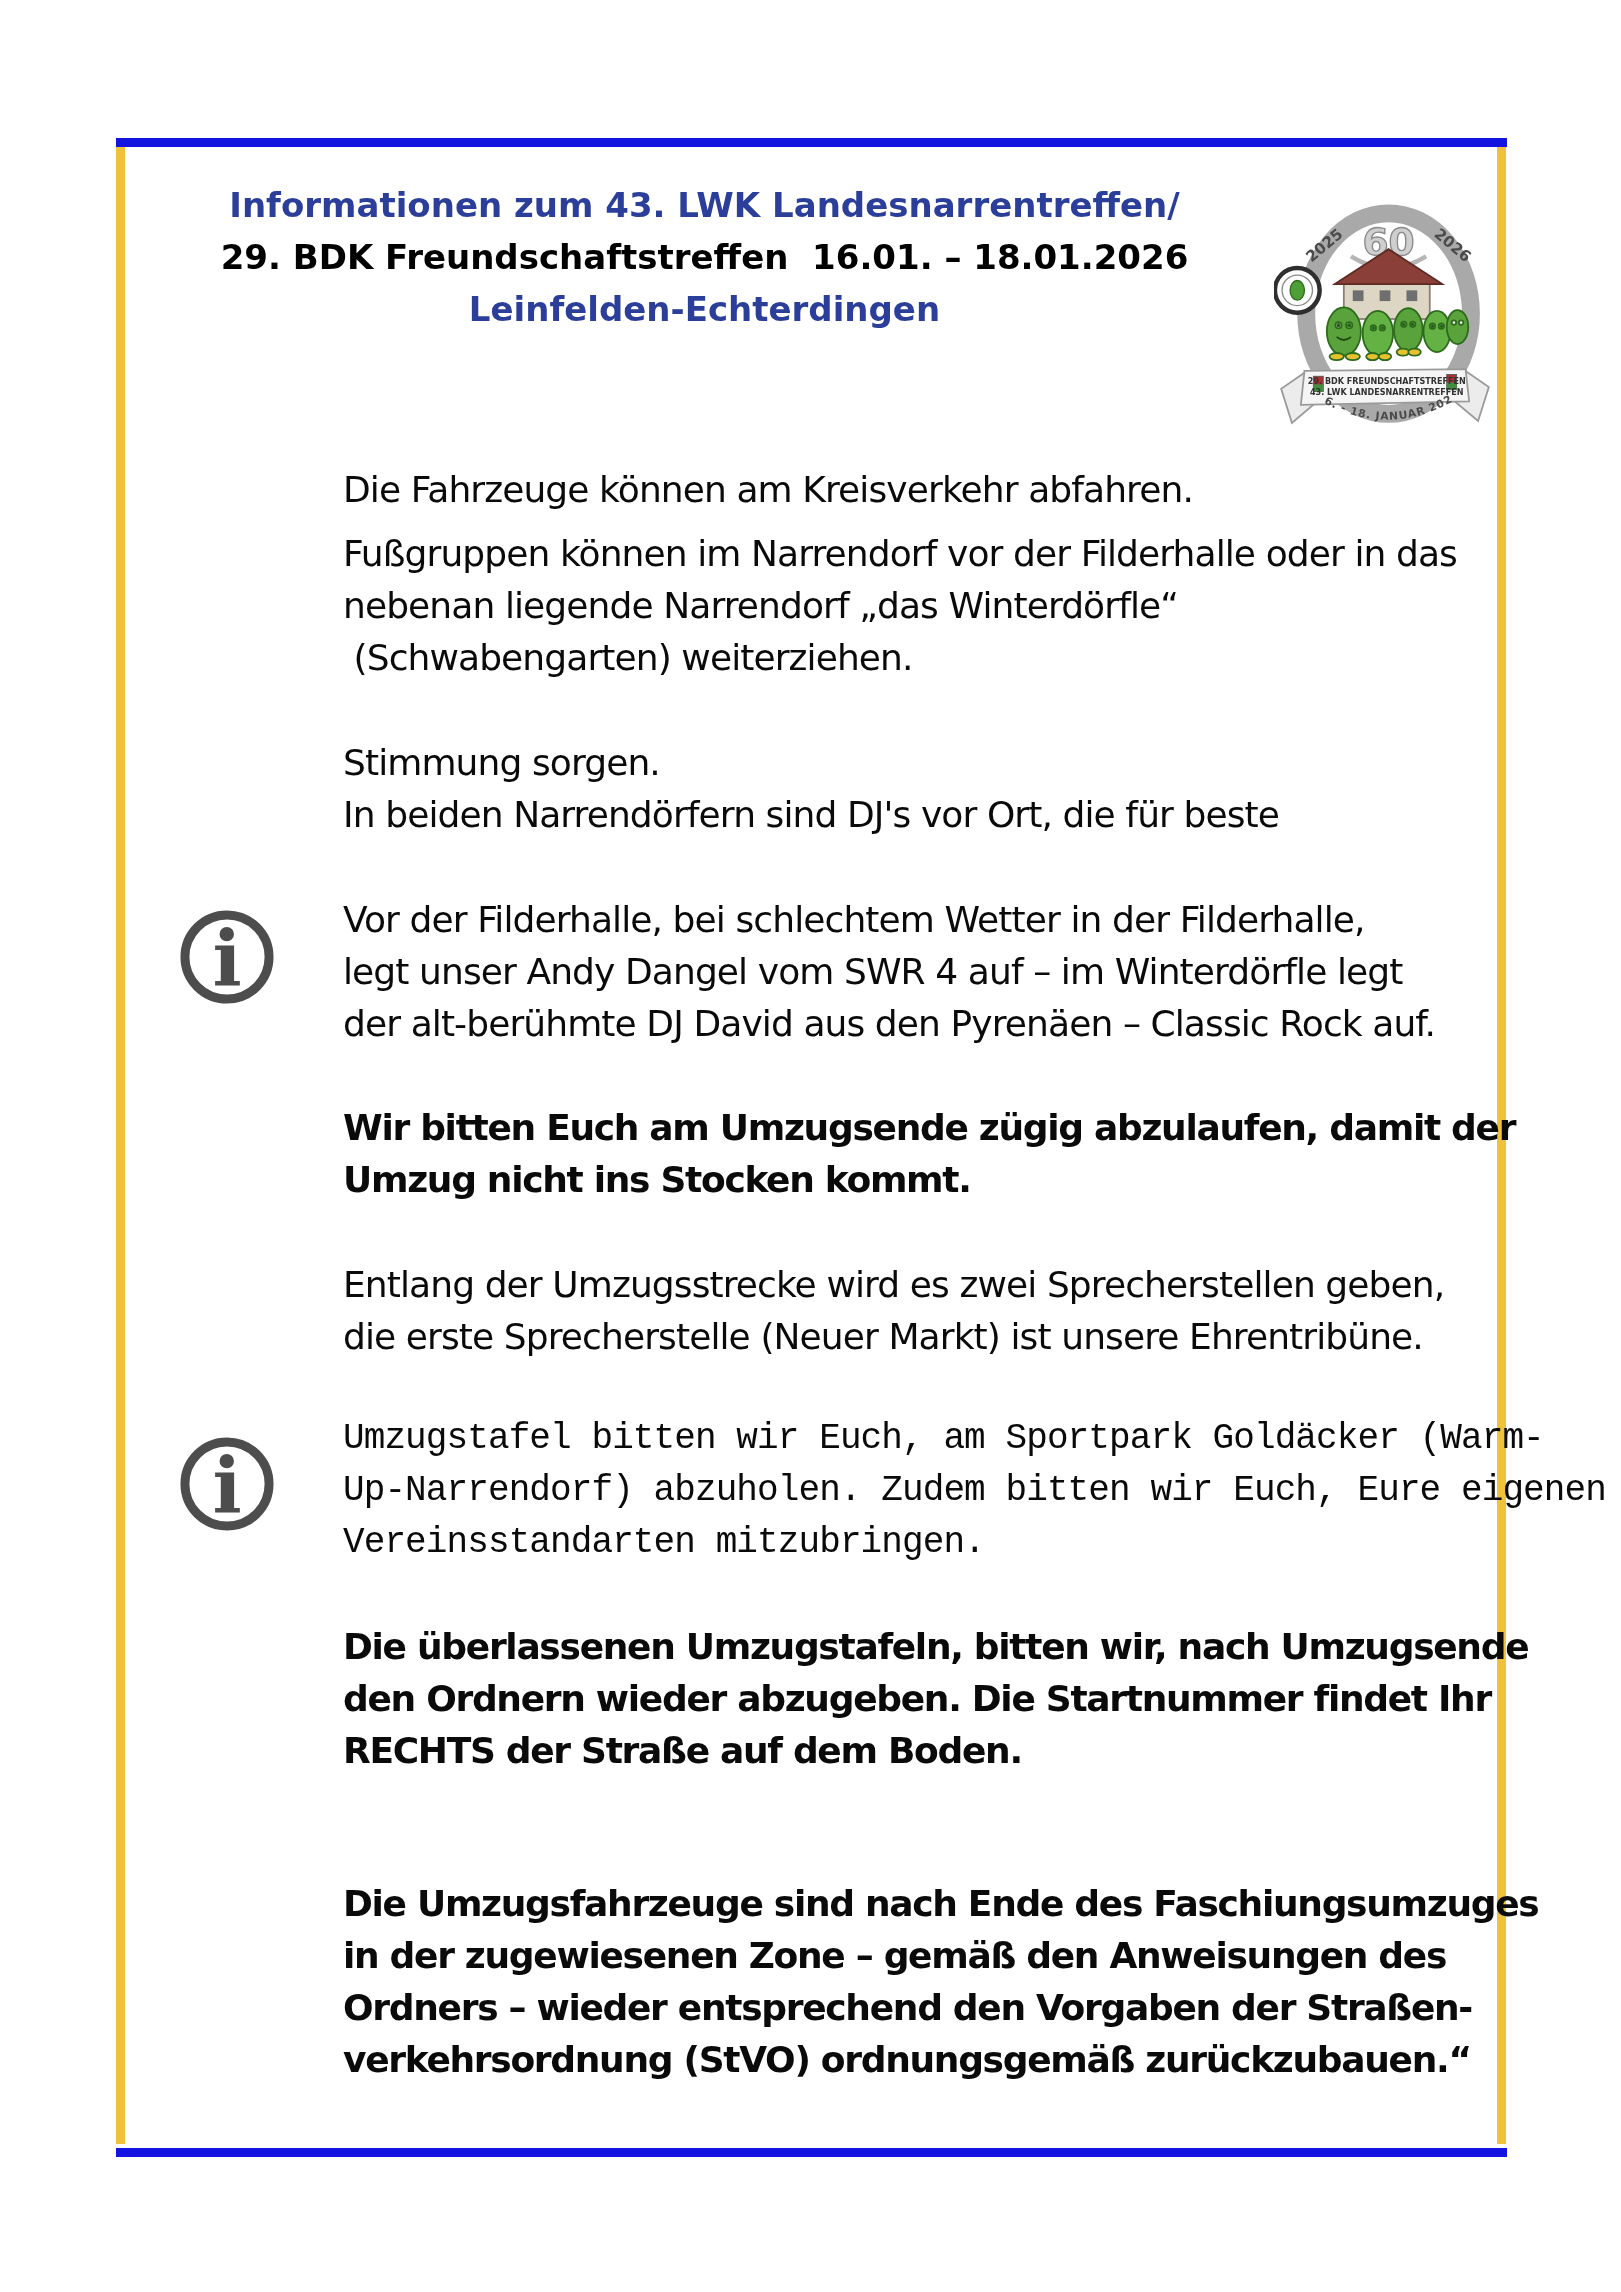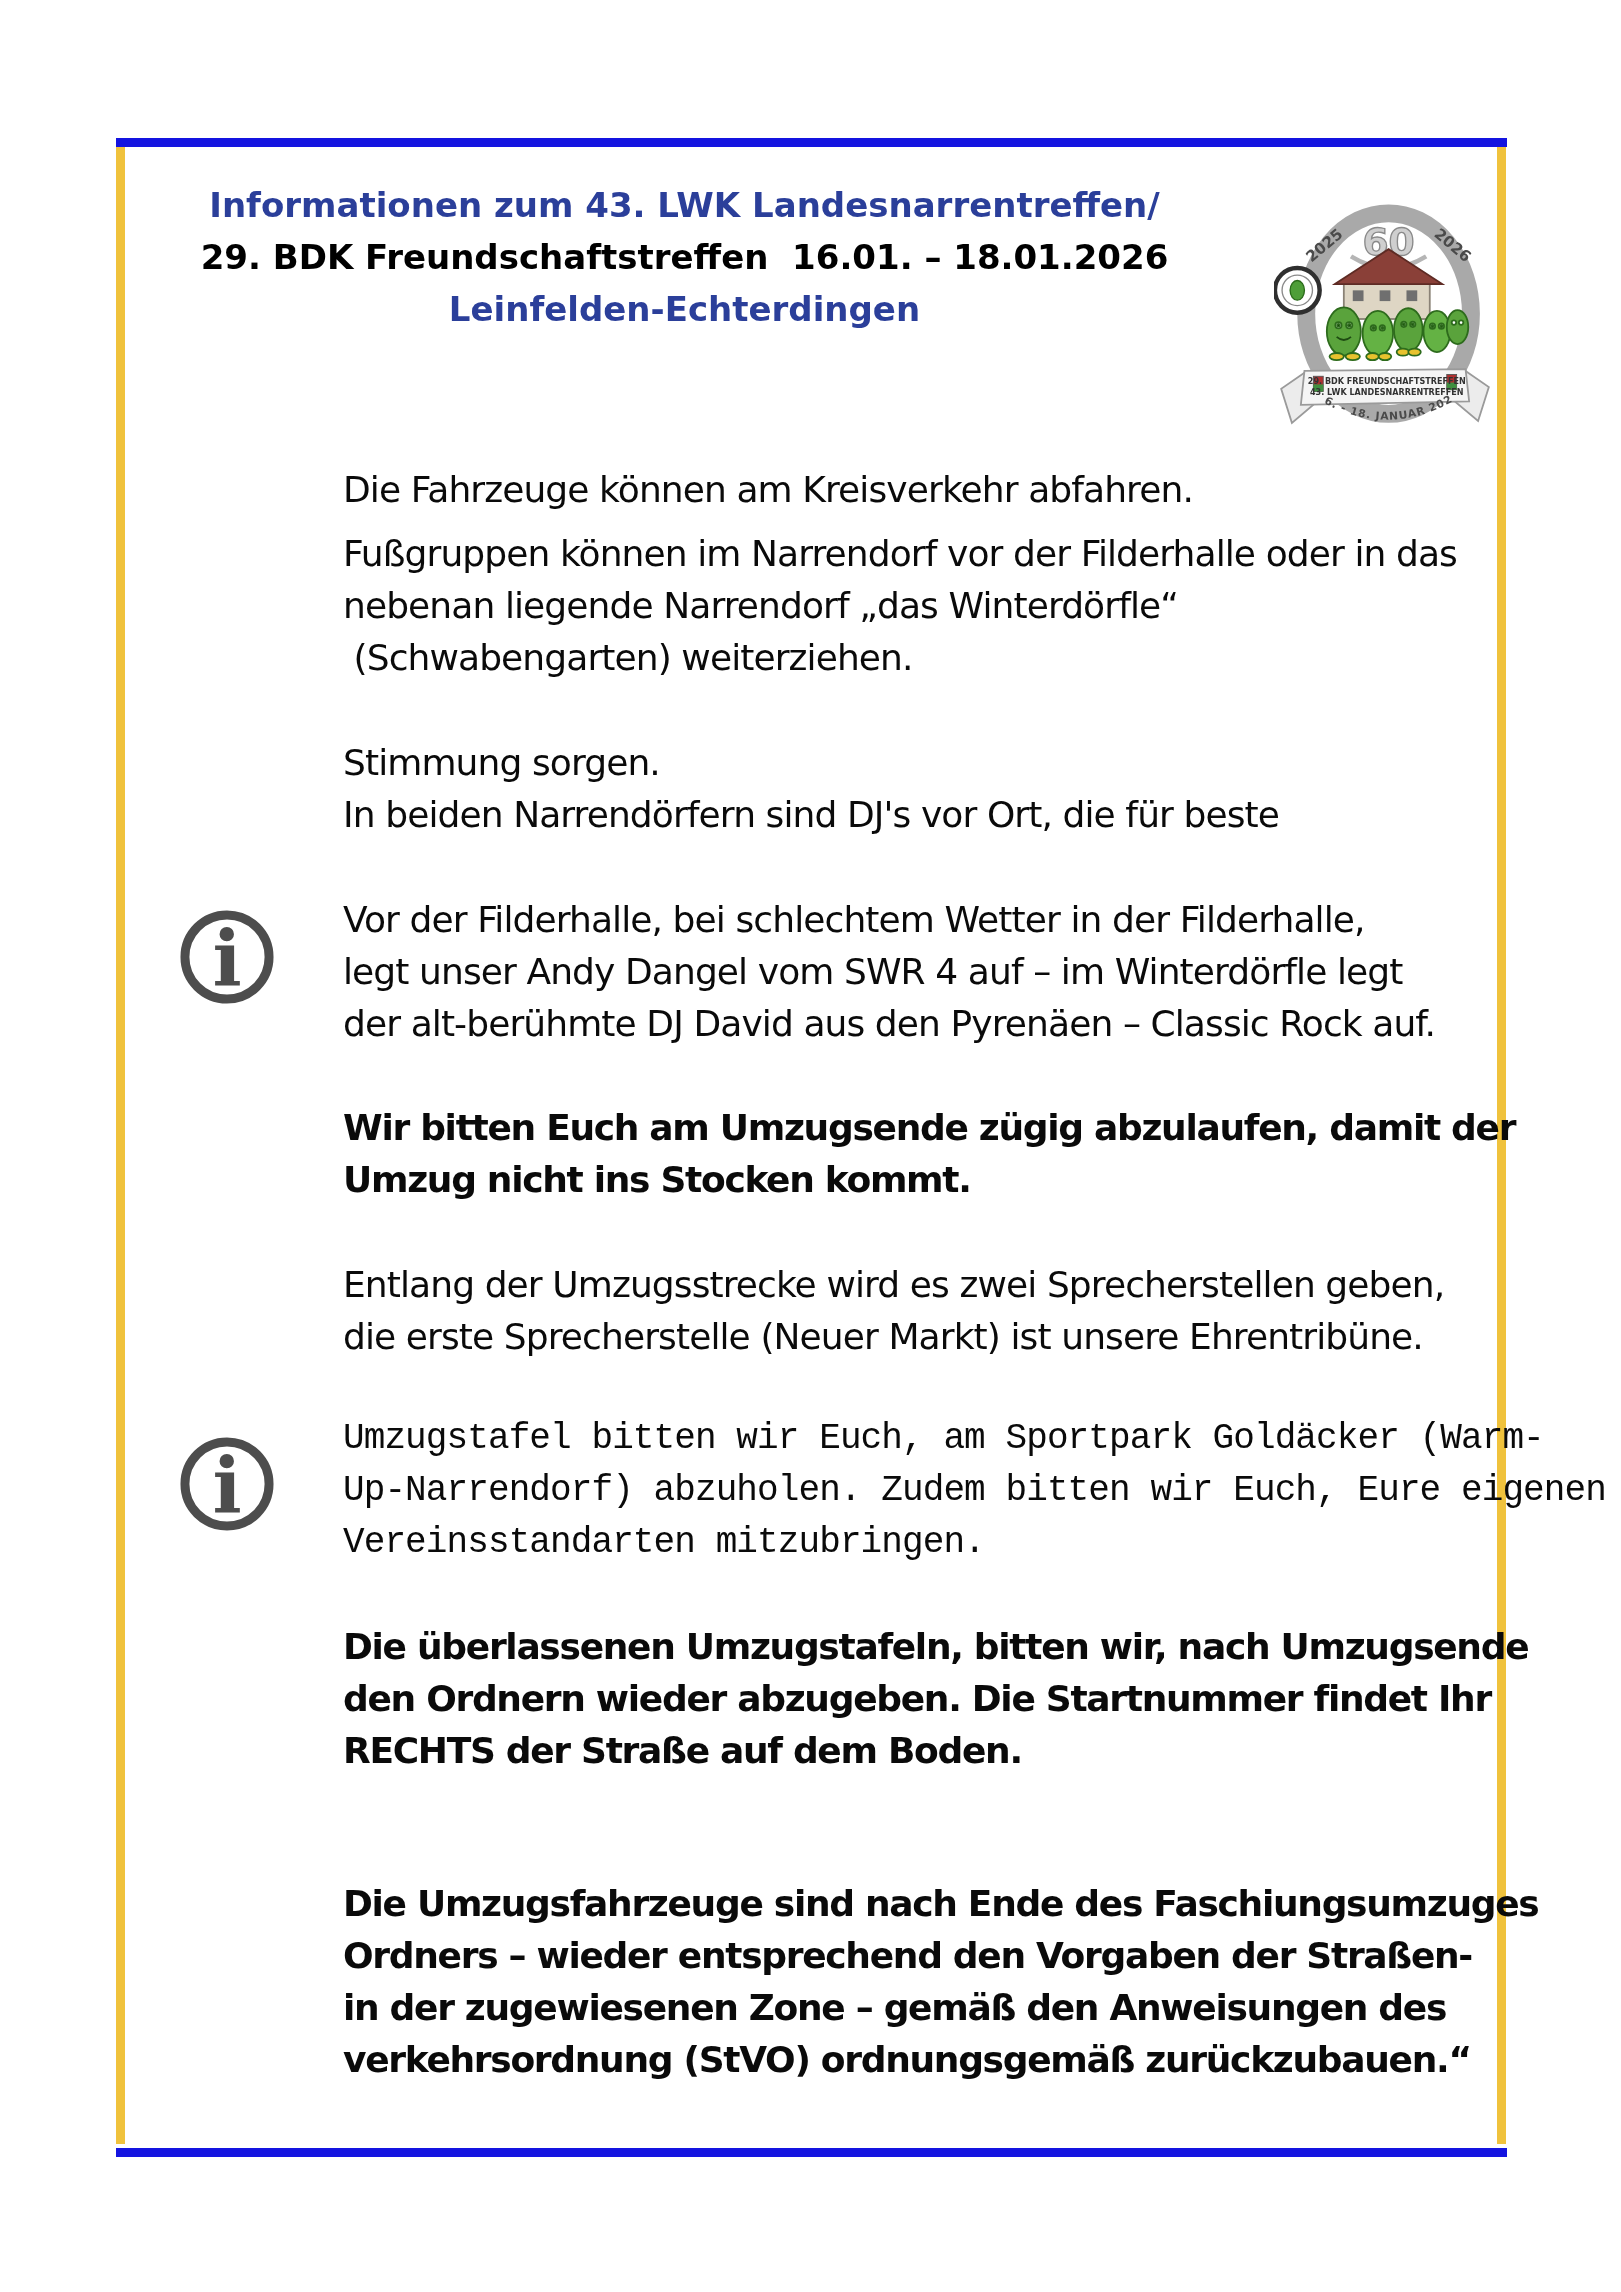--- a/index.html
+++ b/index.html
@@ -4,21 +4,21 @@
 <style>
   html,body{margin:0;padding:0;background:#ffffff;}
   .page{position:relative;width:1621px;height:2293px;background:#ffffff;overflow:hidden;
         font-family:"DejaVu Sans",sans-serif;color:#0a0a0a;}
   
   .bar{position:absolute;}
   .bar.h{height:9px;background:#1414e0;}
   .bar.v{width:9px;background:#f0c23c;}
   
   .header{position:absolute;left:125px;top:179px;width:1119px;text-align:center;
-          font-weight:bold;font-size:34px;line-height:52px;}
+          font-weight:bold;font-size:34px;line-height:52px;padding-left:20px;}
   .header .hline{white-space:pre;}
   .h-blue{color:#2b3f9a;}
   .h-gold{color:#000000;}
   
   .para{position:absolute;left:343px;font-size:36px;letter-spacing:-0.9px;line-height:52px;}
   .para .line{white-space:pre;height:52px;}
   .para.bold{font-weight:bold;letter-spacing:-1.3px;}
   
   .info-icon{position:absolute;left:176px;width:102px;height:102px;}
   
@@ -175,19 +175,19 @@
   </div>
 
   <div class="para bold" style="top:1621px;">
     <div class="line">Die überlassenen Umzugstafeln, bitten wir, nach Umzugsende</div>
     <div class="line">den Ordnern wieder abzugeben. Die Startnummer findet Ihr</div>
     <div class="line">RECHTS der Straße auf dem Boden.</div>
   </div>
 
   <div class="para bold" style="top:1878px;">
     <div class="line">Die Umzugsfahrzeuge sind nach Ende des Faschiungsumzuges</div>
+    <div class="line">in der zugewiesenen Zone – gemäß den Anweisungen des</div>
     <div class="line">Ordners – wieder entsprechend den Vorgaben der Straßen-</div>
-    <div class="line">in der zugewiesenen Zone – gemäß den Anweisungen des</div>
     <div class="line">verkehrsordnung (StVO) ordnungsgemäß zurückzubauen.“</div>
   </div>
 
 </div>
 
 
 </body></html>

